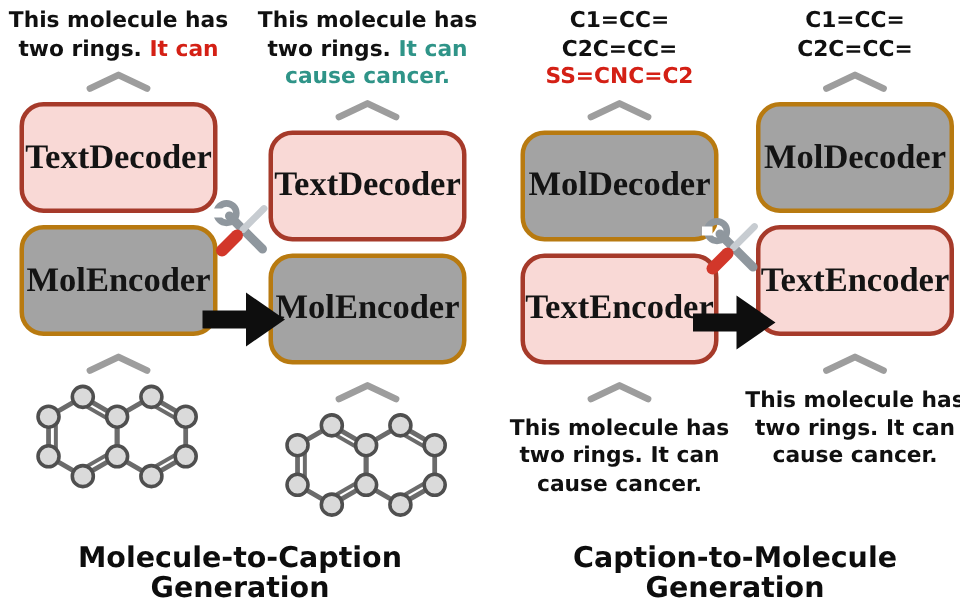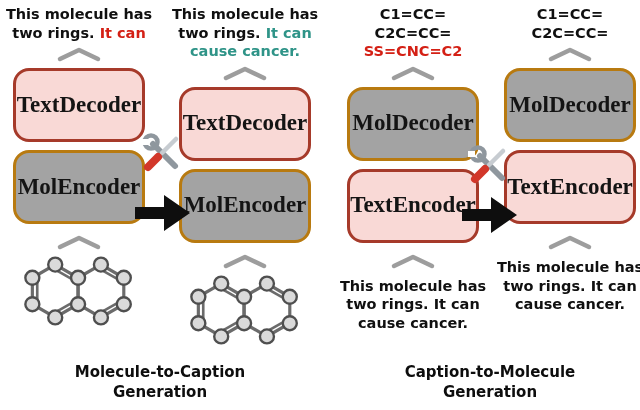--- a/index.html
+++ b/index.html
@@ -22,21 +22,21 @@
          font-family:"Liberation Serif", serif; font-weight:bold; font-size:23px;
          line-height:1.06; color:#141414; flex:none; }
   .box + .box { margin-top:8px; }
   .box.pink   { background:#f9d9d6; border:3.5px solid #a63a2a; }
   .box.orange { background:#a3a3a3; border:3.5px solid #b87a10; }
   .box span { display:block; }
 
   .mol { margin-top:4px; flex:none; }
   .handtext.bottomcap { margin-top:8px; }
 
-  .tasklabel { position:absolute; text-align:center; font-weight:bold; font-size:15px;
+  .tasklabel { position:absolute; text-align:center; font-weight:bold; font-size:19px;
                line-height:20px; color:#0d0d0d; }
   .tasklabel span { display:block; }
 
   .floaticon { position:absolute; }
 </style>
 </head>
 <body>
 
 <div class="canvas">
 

